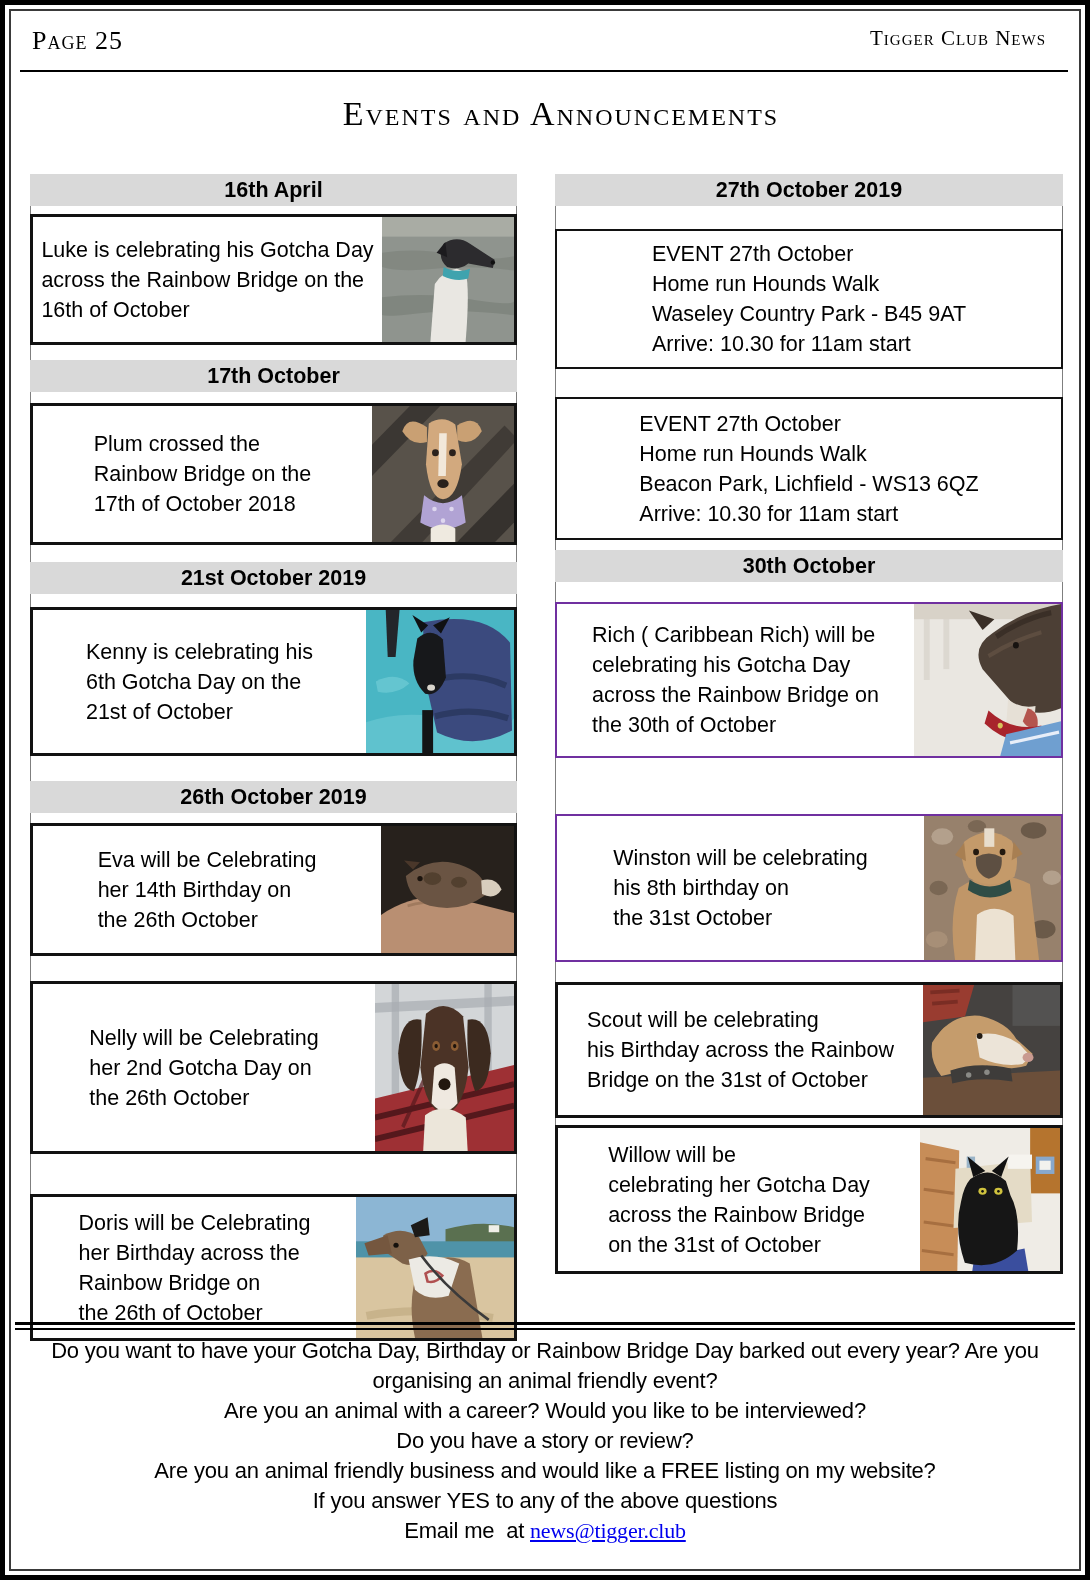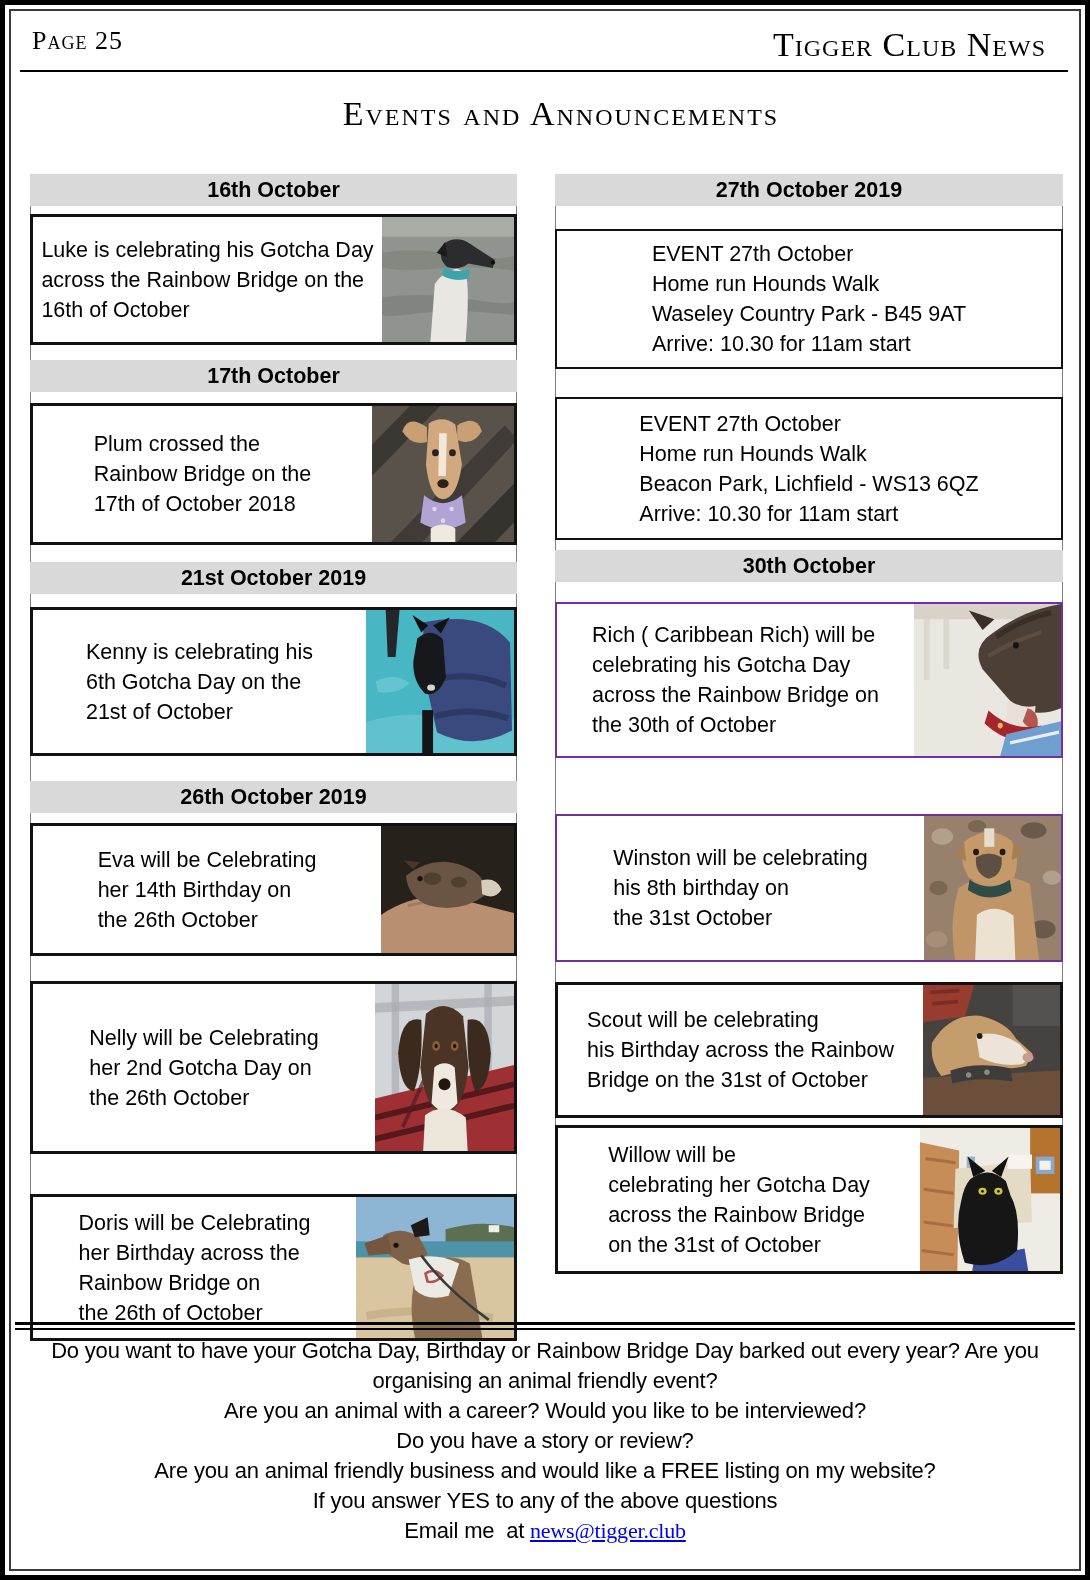--- a/index.html
+++ b/index.html
@@ -7,21 +7,21 @@
   #page {
     position:relative; width:1090px; height:1580px; margin:0 auto;
     background:#ffffff; overflow:hidden;
     font-family:"Liberation Sans", sans-serif; color:#000;
   }
   .frame-outer { position:absolute; inset:0; border:5px solid #000; pointer-events:none; z-index:50; }
   .frame-inner { position:absolute; inset:9px; border:2px solid #3a3a3a; pointer-events:none; z-index:50; }
 
   
   .mast-left  { position:absolute; left:32px;  top:26px; font-family:"Liberation Serif", serif; font-variant:small-caps; font-size:26px; letter-spacing:1px; }
-  .mast-right { position:absolute; right:44px; top:26px; font-family:"Liberation Serif", serif; font-variant:small-caps; font-size:34px; letter-spacing:1px; }
+  .mast-right { position:absolute; right:44px; top:26px; font-family:"Liberation Serif", serif; font-variant:small-caps; font-size:21px; letter-spacing:1px; }
   .mast-rule  { position:absolute; left:20px; right:22px; top:70px; height:2px; background:#000; }
   .page-title { position:absolute; left:0; right:0; top:95px; text-align:center;
                 font-family:"Liberation Serif", serif; font-variant:small-caps;
                 font-size:34px; letter-spacing:2px;padding-left:32px; }
 
   
   .col { position:absolute; top:174px; }
   #col-left  { left:30px;  width:487px; }
   #col-right { left:555px; width:508px; }
 
@@ -67,21 +67,21 @@
 <div id="page">
   <div class="frame-outer"></div>
   <div class="frame-inner"></div>
 
   <div class="mast-left">Page 25</div>
   <div class="mast-right">Tigger Club News</div>
   <div class="mast-rule"></div>
   <div class="page-title">Events and Announcements</div>
 
   <div id="col-left" class="col">
-    <div class="datebar">16th October</div>
+    <div class="datebar">16th April</div>
     <div class="gap g8"></div>
 
     <div class="card c-luke">
       <div class="card-text">Luke is celebrating his Gotcha Day
 across the Rainbow Bridge  on the
 16th of October</div>
       <div class="photo p-luke">
         <svg viewBox="0 0 150 140" preserveAspectRatio="none">
           <rect width="150" height="140" fill="#8f948e"></rect>
           <rect width="150" height="22" fill="#a9aca4"></rect>

